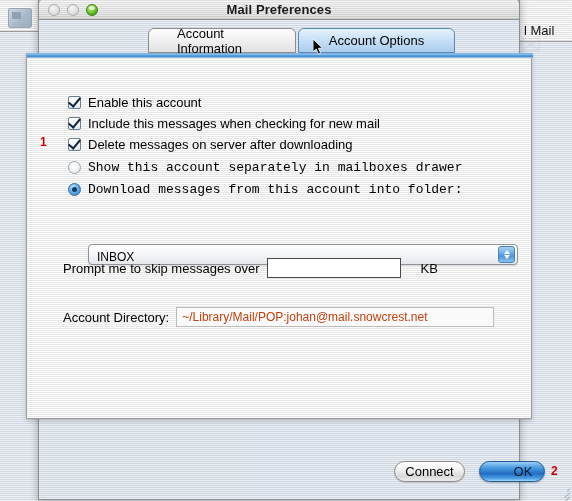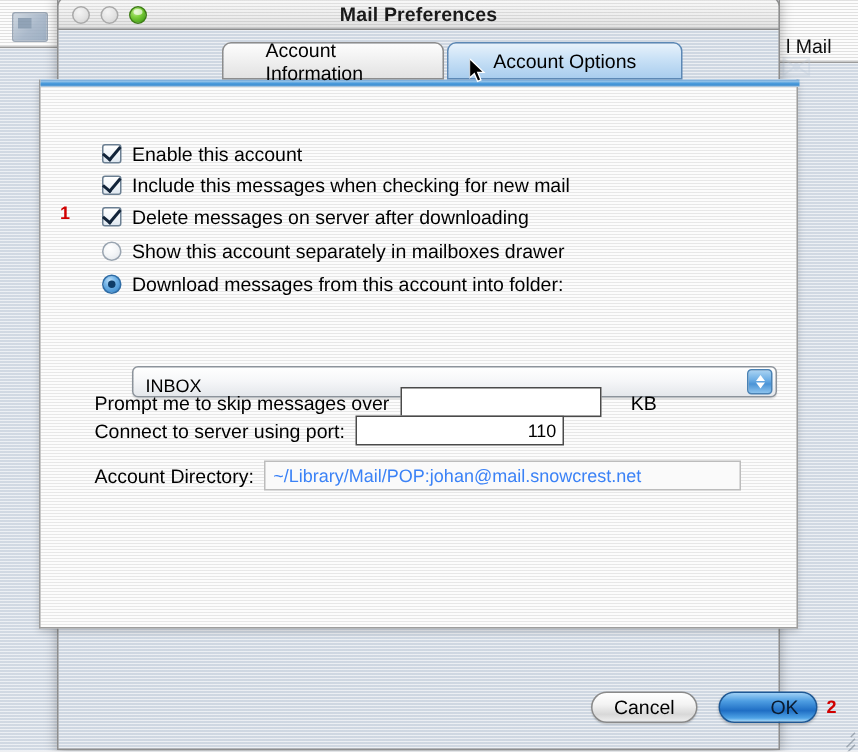--- a/index.html
+++ b/index.html
@@ -273,21 +273,21 @@
   
   .check-row, .radio-row {
     position: absolute;
     display: flex;
     align-items: center;
     font-size: 13px;
     color: #000;
     white-space: nowrap;
   }
   .check-row { left: 68px; justify-content: space-between; }
-  .radio-row { left: 68px; }
+  .radio-row { left: 68px; font-family: Liberation Mono, monospace; }
 
   
   .checkbox {
     position: relative;
     width: 13px;
     height: 13px;
     flex: 0 0 13px;
     margin-right: 7px;
     box-sizing: border-box;
     border: 1px solid #6b7f92;
@@ -408,21 +408,21 @@
     outline: none;
   }
   .textfield.right { text-align: right; }
 
   .readonly-field {
     box-sizing: border-box;
     border: 1px solid #bcbcbc;
     background: #fafafa;
     height: 20px;
     font-size: 12px;
-    color: #3b82f6;
+    color: #c2410c;
     padding: 0 5px;
     line-height: 18px;
     white-space: nowrap;
     overflow: hidden;
   }
   .unit-label { margin-left: 20px; font-size: 13px; }
 
   
   .push-button {
     position: absolute;
@@ -568,32 +568,28 @@
     <span id="folder-popup-value">INBOX</span>
     <span id="folder-popup-arrows"></span>
   </div>
 
   <div class="field-row" style="left:63px; top:258px;">
     <span class="field-label">Prompt me to skip messages over</span>
     <input class="textfield" style="width: 134px;" type="text" value="">
     <span class="unit-label">KB</span>
   </div>
 
-  <div class="field-row" style="left:63px; top:277px;">
-    <span class="field-label">Connect to server using port:</span>
-    <input class="textfield right" style="width: 139px;" type="text" value="110">
-  </div>
 
   <div class="field-row" style="left:63px; top:307px;">
     <span class="field-label">Account Directory:</span>
     <span class="readonly-field" style="width:318px;">~/Library/Mail/POP:johan@mail.snowcrest.net</span>
   </div>
 
   <div class="push-button" id="cancel-button">
-    <span class="btn-label">Cancel</span>
+    <span class="btn-label">Connect</span>
   </div>
   <div class="push-button" id="ok-button">
     <span class="btn-label">OK</span>
   </div>
 
   <div id="resize-grip">
     <i></i>
       <i></i>
       <i></i>
   </div>

